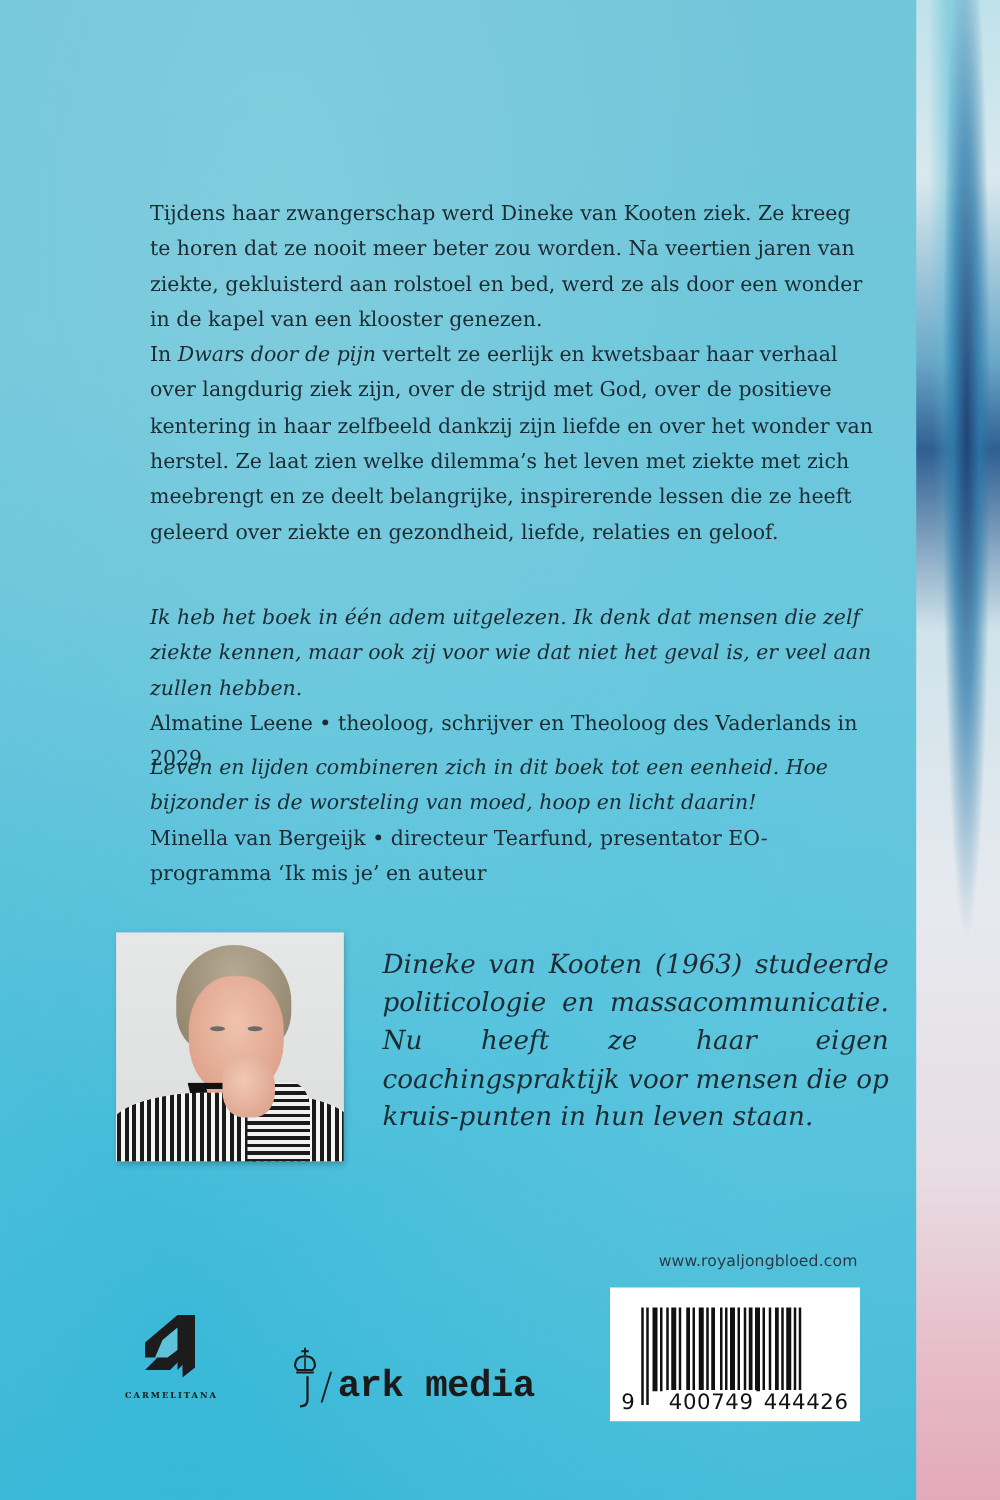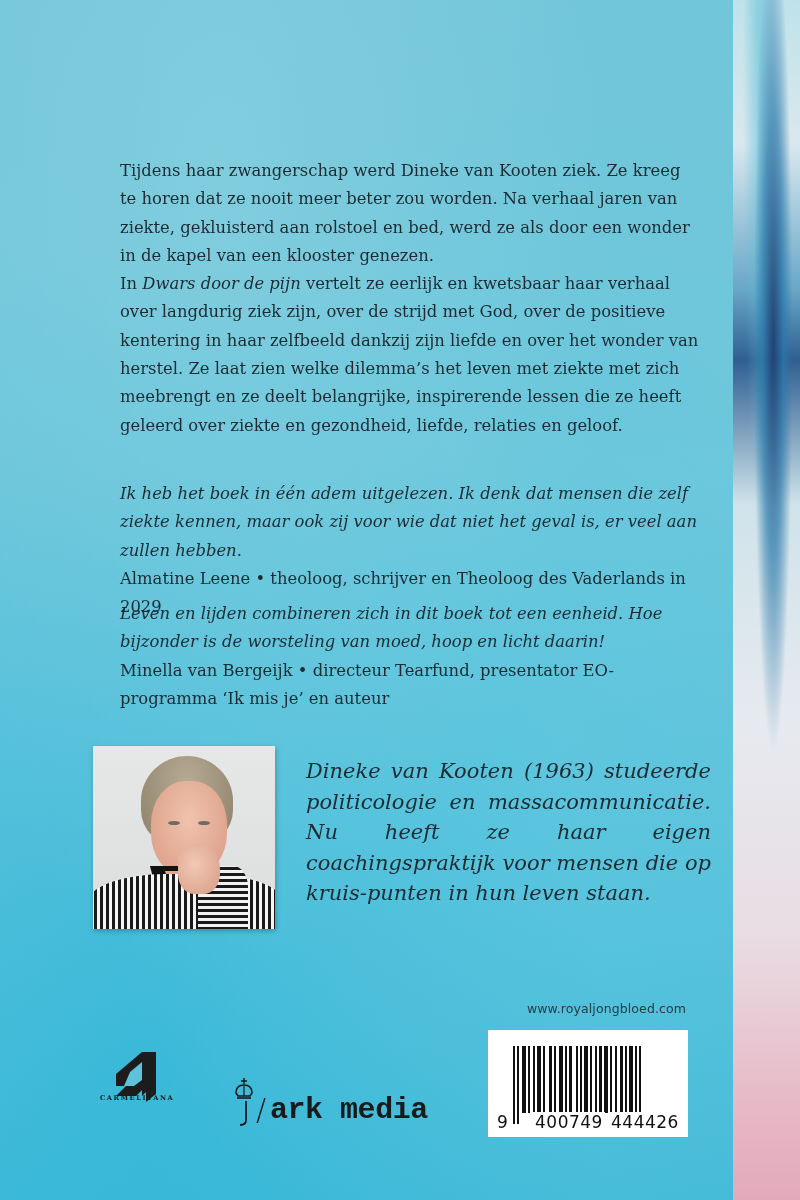--- a/index.html
+++ b/index.html
@@ -109,21 +109,21 @@
       font-size: 17px; color: #111; background: transparent;
     }
     .barcode-digits .d1 { position: absolute; left: 9px; top: 0; }
     .barcode-digits .d2 { position: absolute; left: 45px; top: 0; background: #fff; padding: 0 2px; letter-spacing: 0.5px; }
     .barcode-digits .d3 { position: absolute; left: 121px; top: 0; background: #fff; padding: 0 2px; letter-spacing: 0.5px; }
     .logo-carmelitana {
       position: absolute; left: 100px; top: 1050px; width: 70px; height: 80px;
     }
     .logo-carmelitana .mark { position: absolute; left: 12px; top: 0; width: 46px; height: 55px; }
     .logo-carmelitana .label {
-      position: absolute; left: 0; top: 44px; width: 70px; text-align: right;
+      position: absolute; left: 0; top: 62px; width: 70px; text-align: right;
       font-family: "DejaVu Serif", "Liberation Serif", serif;
       font-size: 6.6px; letter-spacing: 1.6px; color: #1a1a1a; font-weight: bold;
     }
     .logo-ark {
       position: absolute; left: 234px; top: 1078px; height: 50px; width: 200px;
       display: flex; align-items: flex-end;
     }
     .logo-ark .crown { width: 20px; height: 50px; position: relative; }
     .logo-ark .slash {
       font-family: "DejaVu Sans", "Liberation Sans", sans-serif;
@@ -135,21 +135,21 @@
       line-height: 36px; letter-spacing: -0.5px;
     }
   </style>
 </head>
 <body>
 
 <div class="cover"></div>
 <div class="strip"></div>
 
 <div class="text-block intro">
-  <p>Tijdens haar zwangerschap werd Dineke van Kooten ziek. Ze kreeg te horen dat ze nooit meer beter zou worden. Na verhaal jaren van ziekte, gekluisterd aan rolstoel en bed, werd ze als door een wonder in de kapel van een klooster genezen.</p>
+  <p>Tijdens haar zwangerschap werd Dineke van Kooten ziek. Ze kreeg te horen dat ze nooit meer beter zou worden. Na veertien jaren van ziekte, gekluisterd aan rolstoel en bed, werd ze als door een wonder in de kapel van een klooster genezen.</p>
   <p><span>In </span><em>Dwars door de pijn</em><span> vertelt ze eerlijk en kwetsbaar haar verhaal over langdurig ziek zijn, over de strijd met God, over de positieve kentering in haar zelfbeeld dankzij zijn liefde en over het wonder van herstel. Ze laat zien welke dilemma’s het leven met ziekte met zich meebrengt en ze deelt belangrijke, inspirerende lessen die ze heeft geleerd over ziekte en gezondheid, liefde, relaties en geloof.</span></p>
 </div>
 
 <div class="text-block quote1">
   <div class="q-italic">Ik heb het boek in één adem uitgelezen. Ik denk dat mensen die zelf ziekte kennen, maar ook zij voor wie dat niet het geval is, er veel aan zullen hebben.</div>
   <div>Almatine Leene • theoloog, schrijver en Theoloog des Vaderlands in 2029</div>
 </div>
 
 <div class="text-block quote2">
   <div class="q-italic">Leven en lijden combineren zich in dit boek tot een eenheid. Hoe bijzonder is de worsteling van moed, hoop en licht daarin!</div>

